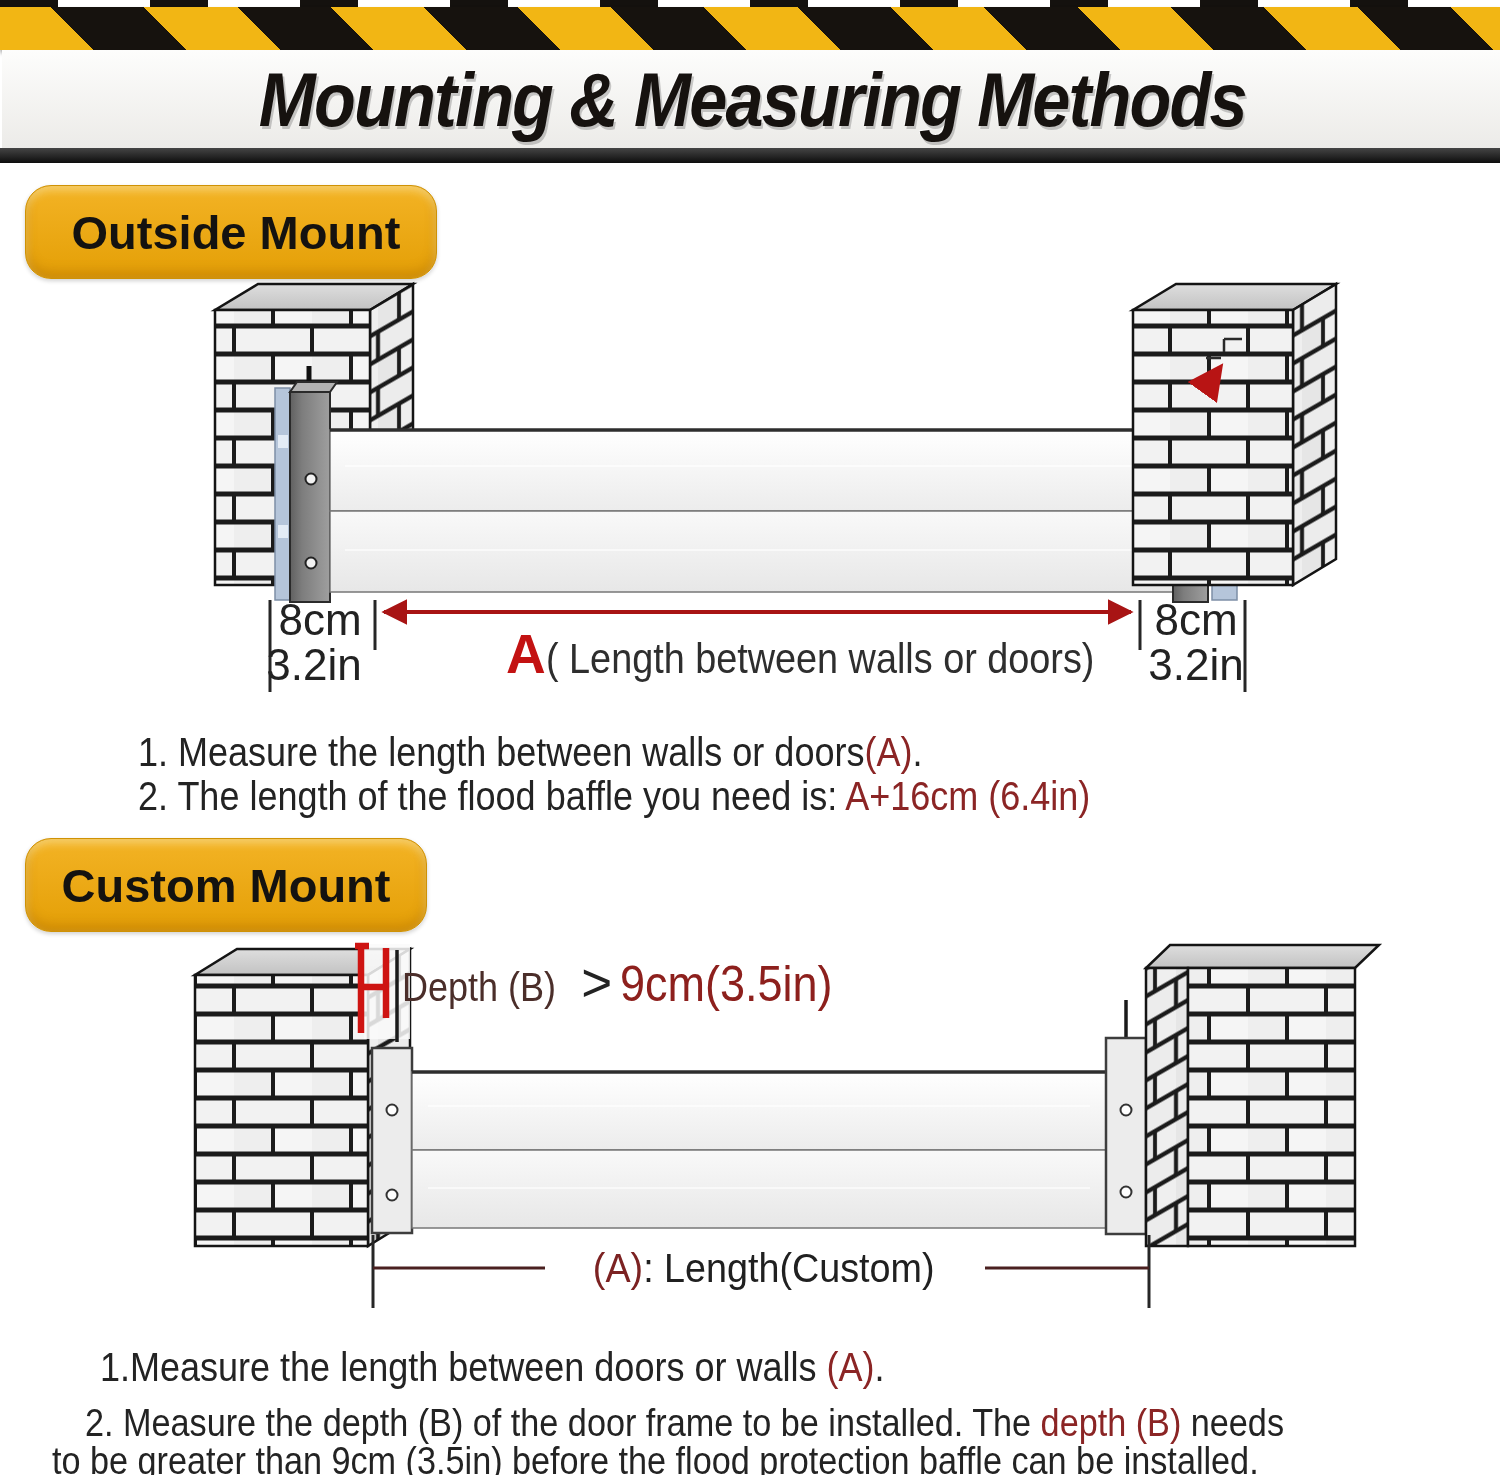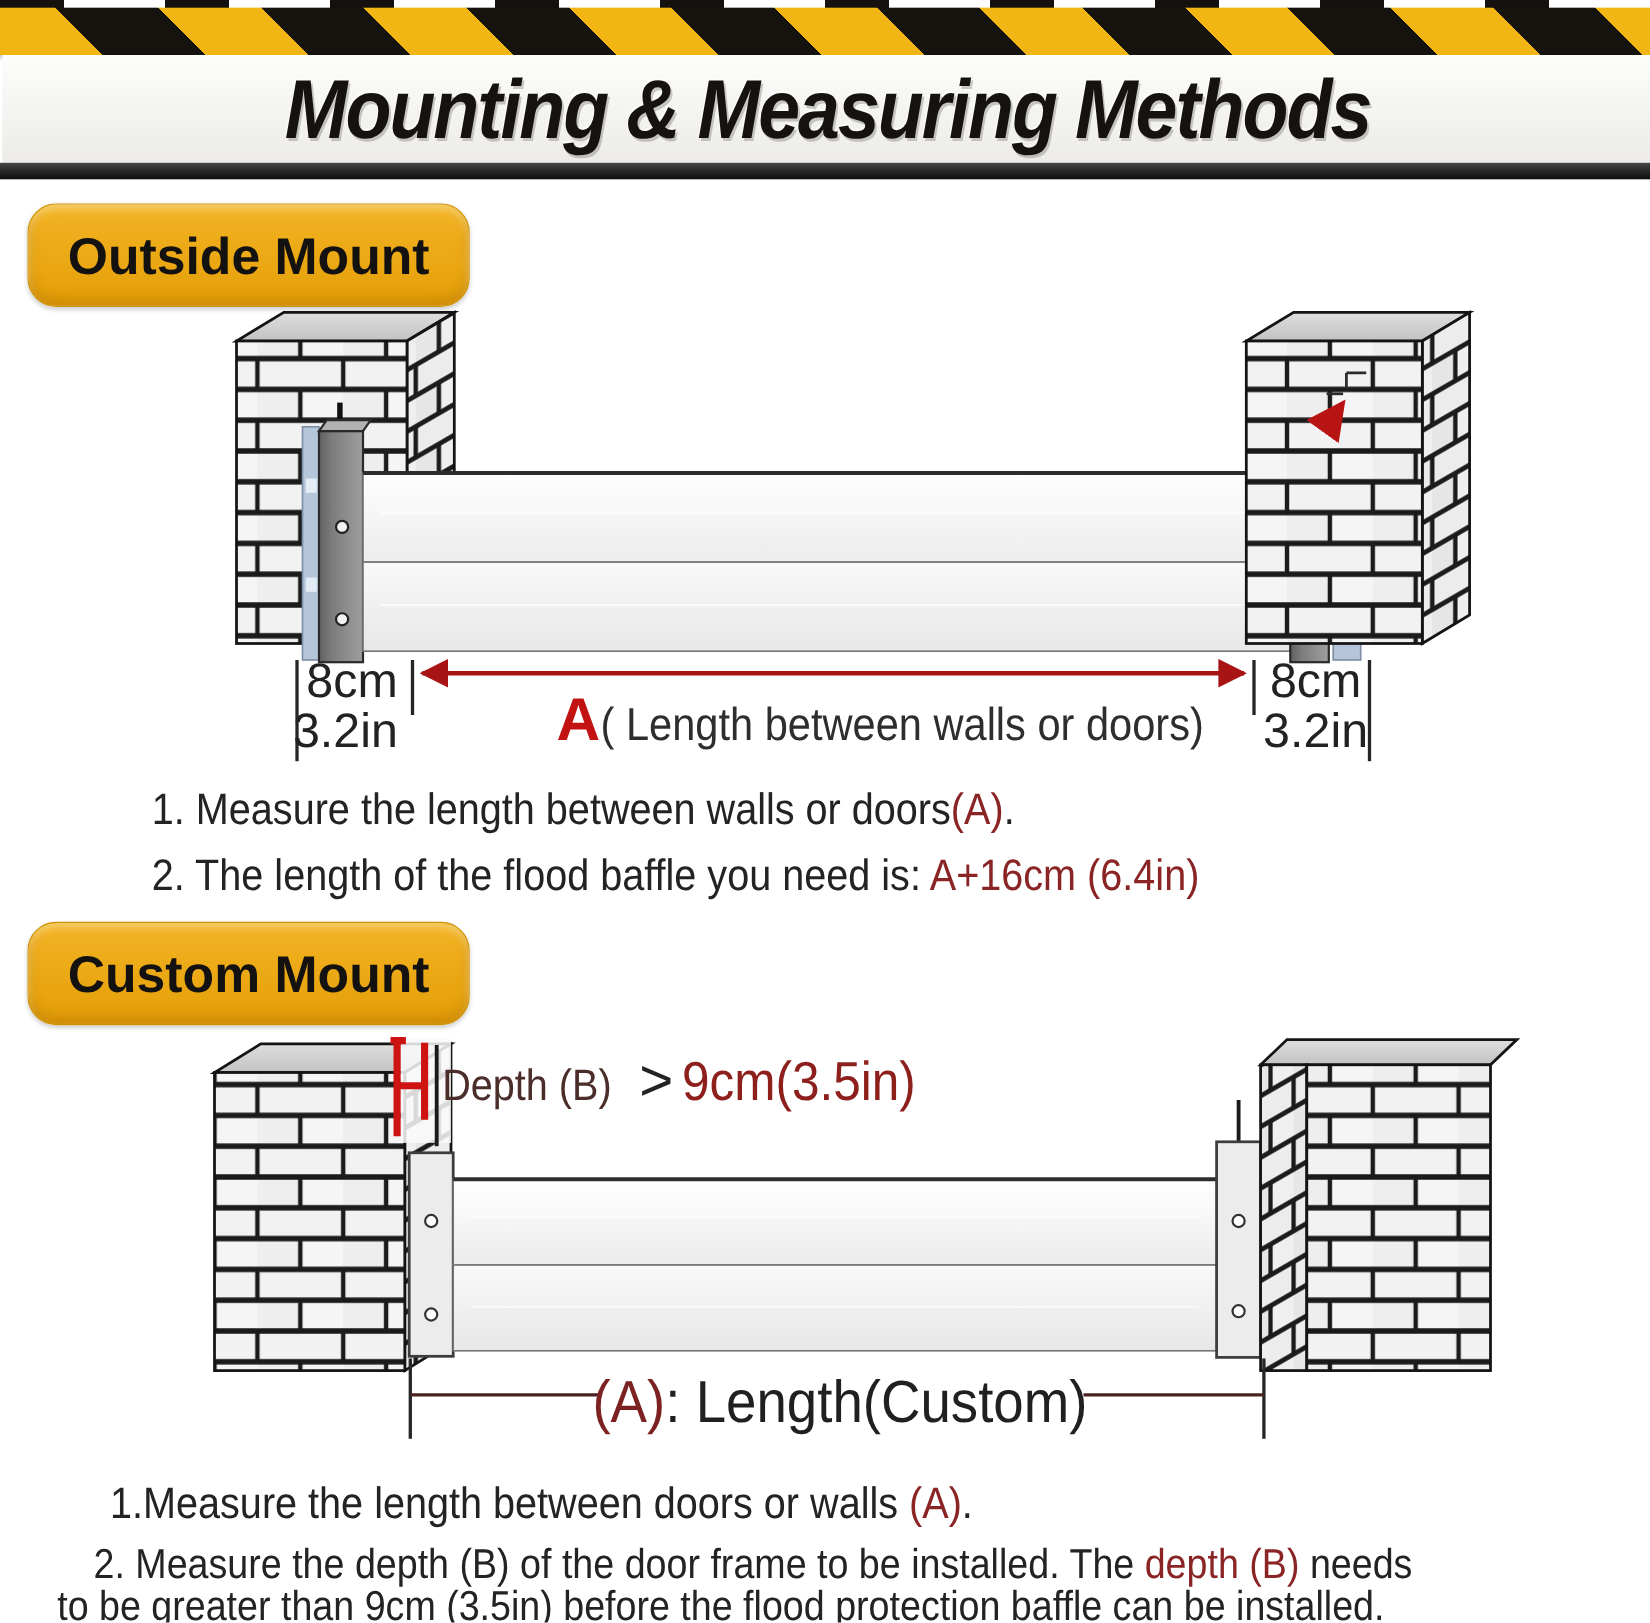--- a/index.html
+++ b/index.html
@@ -22,35 +22,35 @@
   .dark-bar{left:0;top:148px;width:1500px;height:15px;
     background:linear-gradient(#454545,#0d0d0d);}
 
   
   .badge{width:400px;height:92px;border-radius:26px;
     background:linear-gradient(#f3b325,#e49f06);
     border:1px solid #cf9205;
     box-shadow:inset 0 -6px 12px rgba(140,80,0,.28), inset 0 4px 8px rgba(255,240,180,.55), 0 2px 4px rgba(0,0,0,.18);
     display:flex;align-items:center;justify-content:center;
     font-size:47px;font-weight:600;color:#141210;white-space:nowrap;}
-  #badge-outside{left:25px;top:185px;}
+  #badge-outside{left:25px;top:185px;padding-left:10px;}
   #badge-inside{left:25px;top:838px;}
 
   
   .dim-txt{font-size:44px;color:#222;text-align:center;white-space:nowrap;line-height:1;}
   .narrow{display:inline-block;transform:scaleX(.9);transform-origin:0 50%;white-space:nowrap;}
   .narrowC{display:inline-block;transform:scaleX(.92);transform-origin:50% 50%;white-space:nowrap;}
   .arrow-label{display:flex;align-items:baseline;white-space:nowrap;}
   .arrow-label .big-a{font-size:55px;font-weight:700;color:#c31212;}
   .arrow-label .rest{font-size:42px;color:#2e2e2e;}
   .depth-label{display:flex;align-items:baseline;white-space:nowrap;}
   .depth-label .d1{font-size:40px;color:#4b2e2a;}
   .depth-label .d2{font-size:53px;color:#232323;padding:0 8px;}
   .depth-label .d3{font-size:50px;color:#8d201d;}
-  .len-label{width:772px;text-align:center;font-size:54px;color:#202020;white-space:nowrap;line-height:1;}
+  .len-label{width:772px;text-align:center;font-size:41px;color:#202020;white-space:nowrap;line-height:1;}
   .len-label .red{color:#7c2222;}
 
   .step{font-size:40px;color:#232323;white-space:nowrap;line-height:1.2;}
   .step .red{color:#8b2525;}
   .step-sm{font-size:38px;}
 
   svg{position:absolute;left:0;}
 </style>
 </head>
 <body>
@@ -167,21 +167,21 @@
 <div class="abs dim-txt" style="left:258px;top:598px;width:124px">8cm</div>
 <div class="abs dim-txt" style="left:252px;top:643px;width:124px">3.2in</div>
 <div class="abs dim-txt" style="left:1136px;top:598px;width:120px">8cm</div>
 <div class="abs dim-txt" style="left:1136px;top:643px;width:120px">3.2in</div>
 
 <div class="abs arrow-label" style="left:506px;top:622px">
   <span class="big-a">A</span>
   <span class="rest narrow">( Length between walls or doors)</span>
 </div>
 
-<div class="abs step" style="left:138px;top:712px">
+<div class="abs step" style="left:138px;top:728px">
   <span class="narrow"><span>1. Measure the length between walls or doors</span><span class="red">(A)</span><span>.</span></span>
 </div>
 <div class="abs step" style="left:138px;top:772px">
   <span class="narrow"><span>2. The length of the flood baffle you need is: </span><span class="red">A+16cm (6.4in)</span></span>
 </div>
 
 <svg id="svg-in" style="top:930px" width="1500" height="390" viewBox="0 0 1500 390">
 
   <g>
     <path d="M195,45 L368,45 L410,19 L237,19 Z" fill="url(#gtop)" stroke="#141414" stroke-width="2.5"></path>

